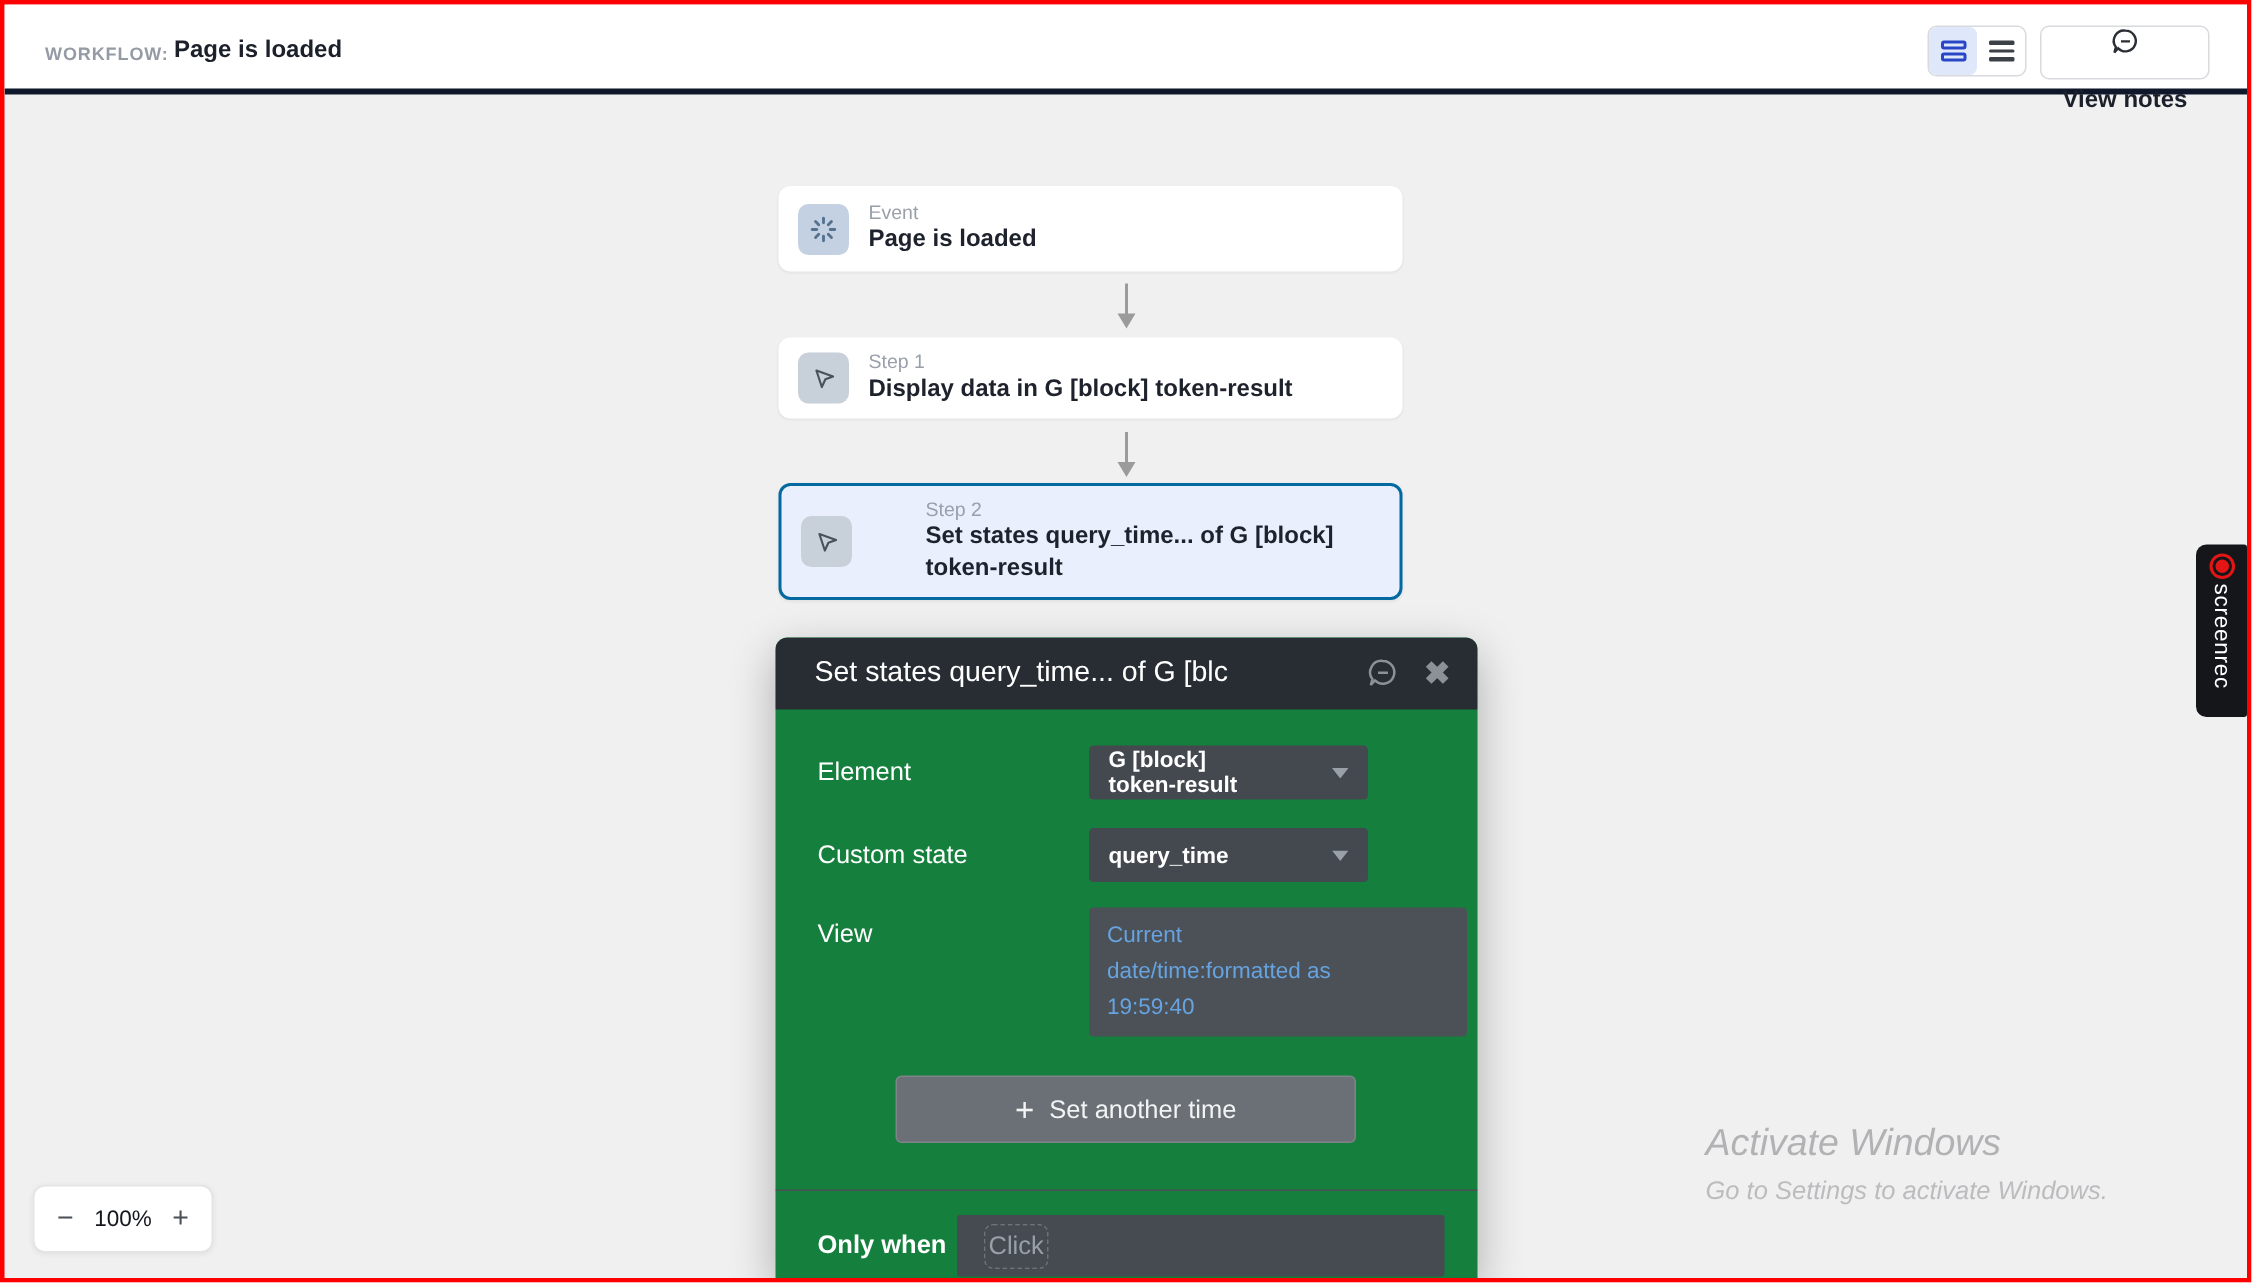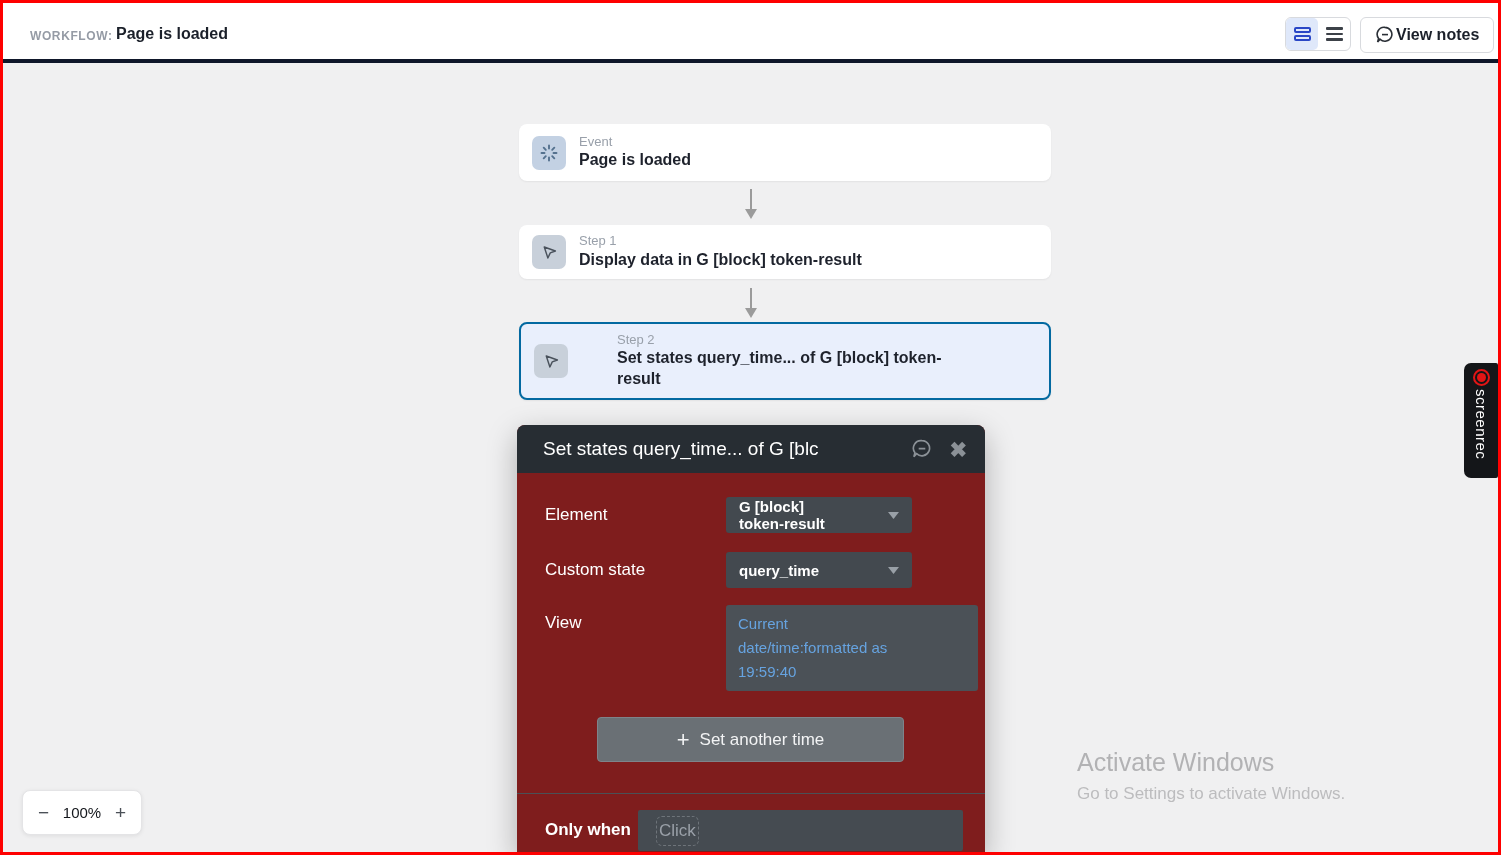--- a/index.html
+++ b/index.html
@@ -25,43 +25,44 @@
     background:#fff; border:1px solid #d8dade; border-radius:6px;
     display:flex; overflow:hidden;
   }
   .seg { flex:1; display:flex; flex-direction:column; justify-content:center; align-items:center; gap:3px; cursor:pointer; }
   .seg.selected { background:#dfe8fa; border-radius:5px; }
   .cardview-rect { width:17px; height:6px; border:2px solid #2946c6; border-radius:2px; }
   .hamburger-line { width:17px; height:2.5px; background:#3c4148; border-radius:1px; }
   .view-notes-btn {
     position:absolute; left:1357px; top:14px; height:36px; padding:0 14px;
     background:#fff; border:1px solid #d8dade; border-radius:6px;
-    display:flex; align-items:center; gap:1px; font-size:16px; font-weight:600; color:#1b202a;
+    display:flex; align-items:center; gap:20px; font-size:16px; font-weight:600; color:#1b202a;
     cursor:pointer;
+    flex-direction:column;
   }
   .bubble-icon { color:#2a2f36; display:inline-flex; }
   
   .wcard {
-    position:absolute; left:516px; width:532px; background:#fff; border-radius:8px;
+    position:absolute; left:516px; width:416px; background:#fff; border-radius:8px;
     display:flex; align-items:center; padding-left:13px;
     box-shadow:0 1px 2px rgba(0,0,0,.06); cursor:pointer;
   }
   .wcard.selected { background:#e9effc; border:2px solid #0369a1;gap:36px; }
   .wcard-icon {
     width:34px; height:34px; border-radius:7px; background:#c8d0da;
     display:flex; align-items:center; justify-content:center; flex:0 0 auto; margin-right:13px;
   }
   .wcard-icon.event-bg { background:#c3d1e3; }
   .wcard-kind { font-size:13px; color:#99a0aa; line-height:1.25; }
   .wcard-title { font-size:16px; font-weight:bold; color:#1e222c; line-height:1.3; max-width:352px; }
   .connector { position:absolute; left:740px; width:16px; height:32px; }
   
   .popup {
     position:absolute; left:514px; top:422px; width:468px; height:427px;
-    border-radius:8px 8px 0 0; overflow:hidden; background:#7f1d1d;
+    border-radius:8px 8px 0 0; overflow:hidden; background:#15803d;
     box-shadow:0 10px 30px rgba(0,0,0,.28);
   }
   .popup-header {
     position:absolute; top:0; left:0; right:0; height:48px; background:#272d33;
     display:flex; align-items:center;
   }
   .popup-title { margin-left:26px; font-size:19px; color:#ffffff; font-weight:400; }
   .popup-header-icons { position:absolute; right:18px; top:0; height:48px; display:flex; align-items:center; gap:16px; }
   .icon-btn { color:#8b9197; cursor:pointer; display:inline-flex; }
   .popup-close { font-size:21px; font-weight:bold; color:#8b9197; line-height:1; cursor:pointer; }
@@ -109,21 +110,21 @@
     display:flex; flex-direction:column; align-items:center; padding-top:6px; cursor:pointer;
   }
   .rec-dot-outer {
     width:17px; height:17px; border-radius:50%; border:2px solid #e31515;
     display:flex; align-items:center; justify-content:center; flex:0 0 auto;
   }
   .rec-dot-inner { width:9px; height:9px; border-radius:50%; background:#e31515; }
   .screenrec-text {
     margin-top:3px; writing-mode:vertical-rl; color:#ffffff; font-size:15px; letter-spacing:.5px;
   }
-  .activate { position:absolute; left:1074px; top:745px; color:#b2b2b4; }
+  .activate { position:absolute; left:1134px; top:745px; color:#b2b2b4;font-style:italic; }
   .activate-title { font-size:25px; font-weight:300; }
   .activate-sub { font-size:17px; font-weight:300; margin-top:7px; color:#bcbcbe; }
 </style>
 </head>
 <body>
 
 <div class="screen">
 
   <div class="topbar">
     <span class="wf-label">WORKFLOW:</span>

